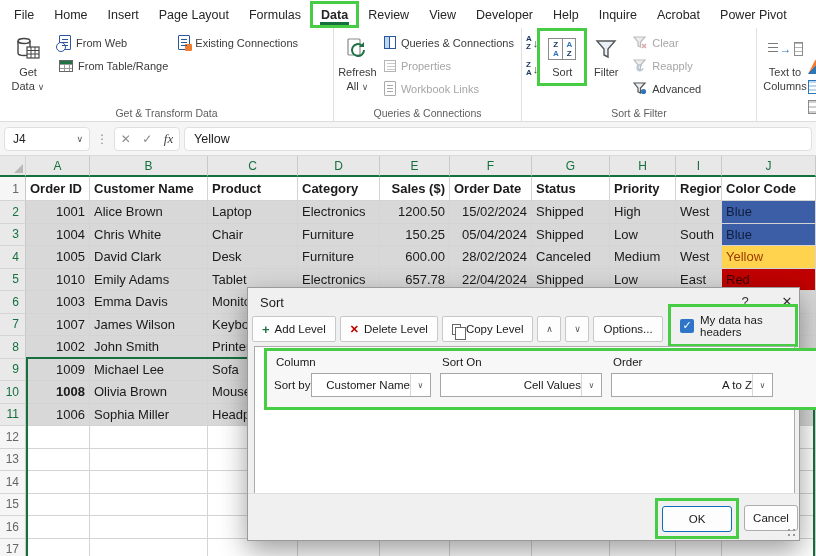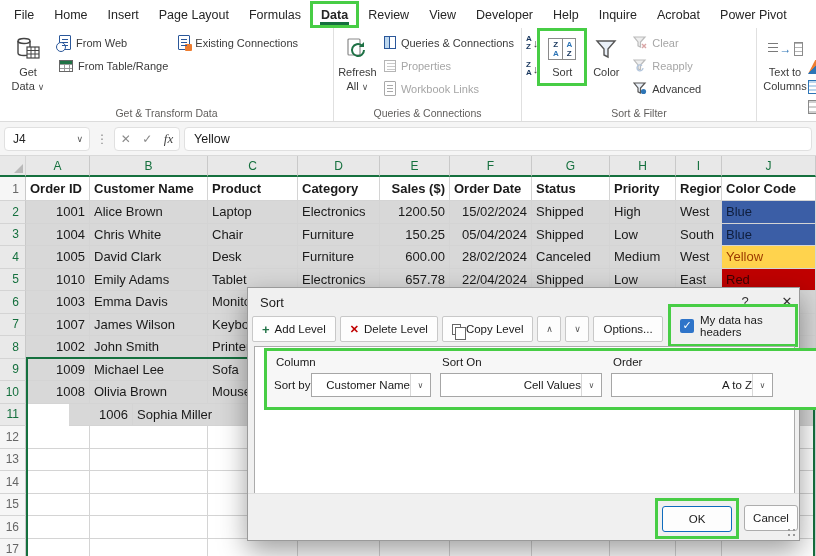--- a/index.html
+++ b/index.html
@@ -267,21 +267,21 @@
           </div>
         </div>
         <span>Sort</span>
       </div>
       <div class="bigbtn" style="width:44px">
         <div class="bicon">
           <svg width="22" height="22" viewBox="0 0 22 22">
             <path d="M2 3h18l-7 8v8l-4-2v-6z" fill="#EAF0F8" stroke="#555" stroke-width="1.4"></path>
           </svg>
         </div>
-        <span>Color</span>
+        <span>Filter</span>
       </div>
       <div class="smallcol">
         <div class="smallbtn disabled">
           <svg width="14" height="13" viewBox="0 0 14 13">
               <path d="M1 1h11l-4.5 5v5l-2.5-1.2V6z" fill="#eee" stroke="#bbb" stroke-width="1.2"></path>
               <path d="M9 8l4 4M13 8l-4 4" stroke="#d9a5a5" stroke-width="1.4"></path>
             </svg>
           <span>Clear</span>
         </div>
         <div class="smallbtn disabled">
@@ -469,34 +469,34 @@
         <div class="scell sel" style="width: 82px;"></div>
         <div class="scell sel right" style="width: 70px;"></div>
         <div class="scell sel right" style="width: 82px;"></div>
         <div class="scell sel" style="width: 78px;"></div>
         <div class="scell sel" style="width: 66px;"></div>
         <div class="scell sel" style="width: 46px;"></div>
         <div class="scell sel" style="width: 94px;"></div>
       </div>
       <div class="srow" style="height: 22.5px;">
         <div class="scell gut selrow" style="width: 26px;">10</div>
-        <div class="scell sel right" style="width: 64px;">1008</div>
+        <div class="scell sel right" style="width: 64px; font-weight: bold;">1008</div>
         <div class="scell sel" style="width: 118px;">Olivia Brown</div>
         <div class="scell sel" style="width: 90px;">Mouse</div>
         <div class="scell sel" style="width: 82px;"></div>
         <div class="scell sel right" style="width: 70px;"></div>
         <div class="scell sel right" style="width: 82px;"></div>
         <div class="scell sel" style="width: 78px;"></div>
         <div class="scell sel" style="width: 66px;"></div>
         <div class="scell sel" style="width: 46px;"></div>
         <div class="scell sel" style="width: 94px;"></div>
       </div>
       <div class="srow" style="height: 22.5px;">
         <div class="scell gut selrow" style="width: 26px;">11</div>
-        <div class="scell sel right" style="width: 64px; margin-left: 43px;">1006</div>
+        <div class="scell sel right" style="width: 64px;">1006</div>
         <div class="scell sel" style="width: 118px;">Sophia Miller</div>
         <div class="scell sel" style="width: 90px;">Headphones</div>
         <div class="scell sel" style="width: 82px;"></div>
         <div class="scell sel right" style="width: 70px;"></div>
         <div class="scell sel right" style="width: 82px;"></div>
         <div class="scell sel" style="width: 78px;"></div>
         <div class="scell sel" style="width: 66px;"></div>
         <div class="scell sel" style="width: 46px;"></div>
         <div class="scell sel" style="width: 94px;"></div>
       </div>

